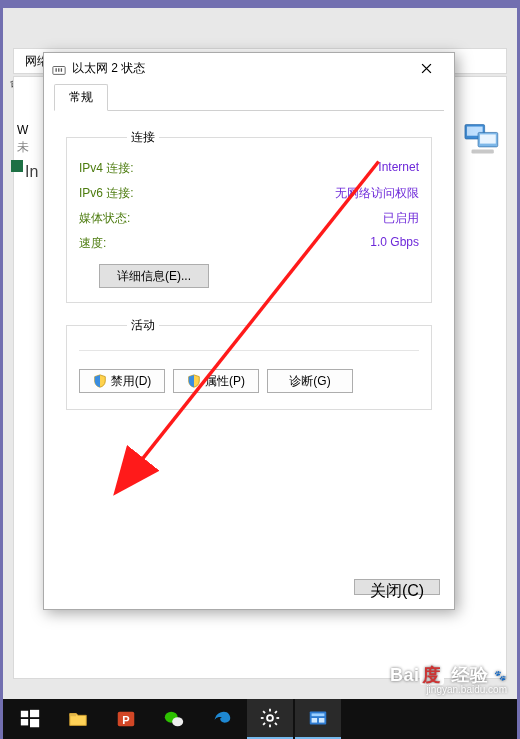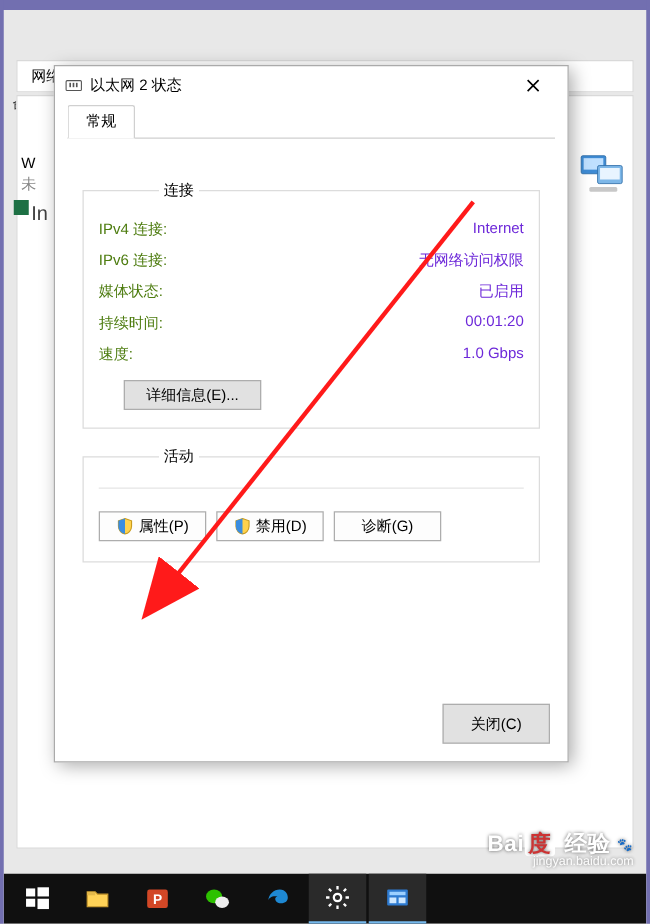--- a/index.html
+++ b/index.html
@@ -46,27 +46,27 @@
     background: #fff;
     border: 1px solid #aaa;
     box-shadow: 3px 3px 14px rgba(0,0,0,0.35);
     display:flex; flex-direction:column;
   }
   .titlebar {
     height: 30px; display:flex; align-items:center;
     padding: 0 8px; font-size:12px;
     justify-content:space-between;
   }
-  .titlebar .left { display:flex; align-items:center; gap:6px;}
+  .titlebar .left { display:flex; align-items:flex-end; gap:6px;}
   .title-icon svg { width:14px; height:14px; display:block;}
   .close { width:40px; height:28px; display:flex; align-items:center; justify-content:center; cursor:pointer;}
   .close svg { width:11px; height:11px; }
 
   .tabstrip {
-    margin: 2px 10px 15px 10px;
+    margin: 2px 10px 0 10px;
     border-bottom:1px solid #d0d0d0;
     height:26px; display:flex; align-items:flex-end;
   }
   .tab {
     border:1px solid #d0d0d0; border-bottom:1px solid #fff;
     background:#fff; padding:4px 14px;
     font-size:12px; margin-bottom:-1px; border-radius:2px 2px 0 0;
   }
 
   .content { flex:1; padding: 10px 22px 6px 22px; position:relative;}
@@ -112,23 +112,23 @@
     display:flex; align-items:center; justify-content:center; gap:4px;
     padding:0 10px;
   }
   .shield { width:14px; height:14px; display:inline-block;}
 
   .dlg-footer {
     padding: 10px 14px 14px 0; display:flex; justify-content:flex-end;
     border-top:none;
   }
   .dlg-footer button {
-    height:32px; min-width:86px;
+    height:16px; min-width:86px;
     background:#e1e1e1; border:1px solid #adadad;
-    font-size:12px; cursor:pointer; font-family:inherit;
+    font-size:16px; cursor:pointer; font-family:inherit;
   }
 
   
   .arrow {
     position:absolute; left:0; top:0; width:100%; height:100%;
     pointer-events:none; z-index:20;
   }
 
   
   .taskbar {
@@ -210,24 +210,20 @@
       </div>
       <div class="row">
         <span class="lbl">IPv6 连接:</span>
         <span class="val">无网络访问权限</span>
       </div>
       <div class="row">
         <span class="lbl">媒体状态:</span>
         <span class="val">已启用</span>
       </div>
       <div class="row">
-        <span class="lbl">持续时间:</span>
-        <span class="val">00:01:20</span>
-      </div>
-      <div class="row">
         <span class="lbl">速度:</span>
         <span class="val">1.0 Gbps</span>
       </div>
       <button class="details-btn">详细信息(E)...</button>
     </fieldset>
 
     <fieldset class="activity">
       <legend>活动</legend>
 
 
@@ -235,30 +231,30 @@
 
 
       <div class="act-buttons">
         <button>
           <span class="shield">
             <svg viewBox="0 0 16 16">
                 <path d="M8 1 L14 3 V8 C14 12 11 14.5 8 15 C5 14.5 2 12 2 8 V3 Z" fill="#ffd24d" stroke="#c89b1e"></path>
                 <path d="M8 1 L8 15 C5 14.5 2 12 2 8 V3 Z" fill="#3a8de0"></path>
               </svg>
           </span>
-          <span>属性(P)</span>
+          <span>禁用(D)</span>
         </button>
         <button>
           <span class="shield">
             <svg viewBox="0 0 16 16">
                 <path d="M8 1 L14 3 V8 C14 12 11 14.5 8 15 C5 14.5 2 12 2 8 V3 Z" fill="#ffd24d" stroke="#c89b1e"></path>
                 <path d="M8 1 L8 15 C5 14.5 2 12 2 8 V3 Z" fill="#3a8de0"></path>
               </svg>
           </span>
-          <span>禁用(D)</span>
+          <span>属性(P)</span>
         </button>
         <button>
           <span>诊断(G)</span>
         </button>
       </div>
     </fieldset>
   </div>
 
   <div class="dlg-footer">
     <button>关闭(C)</button>

